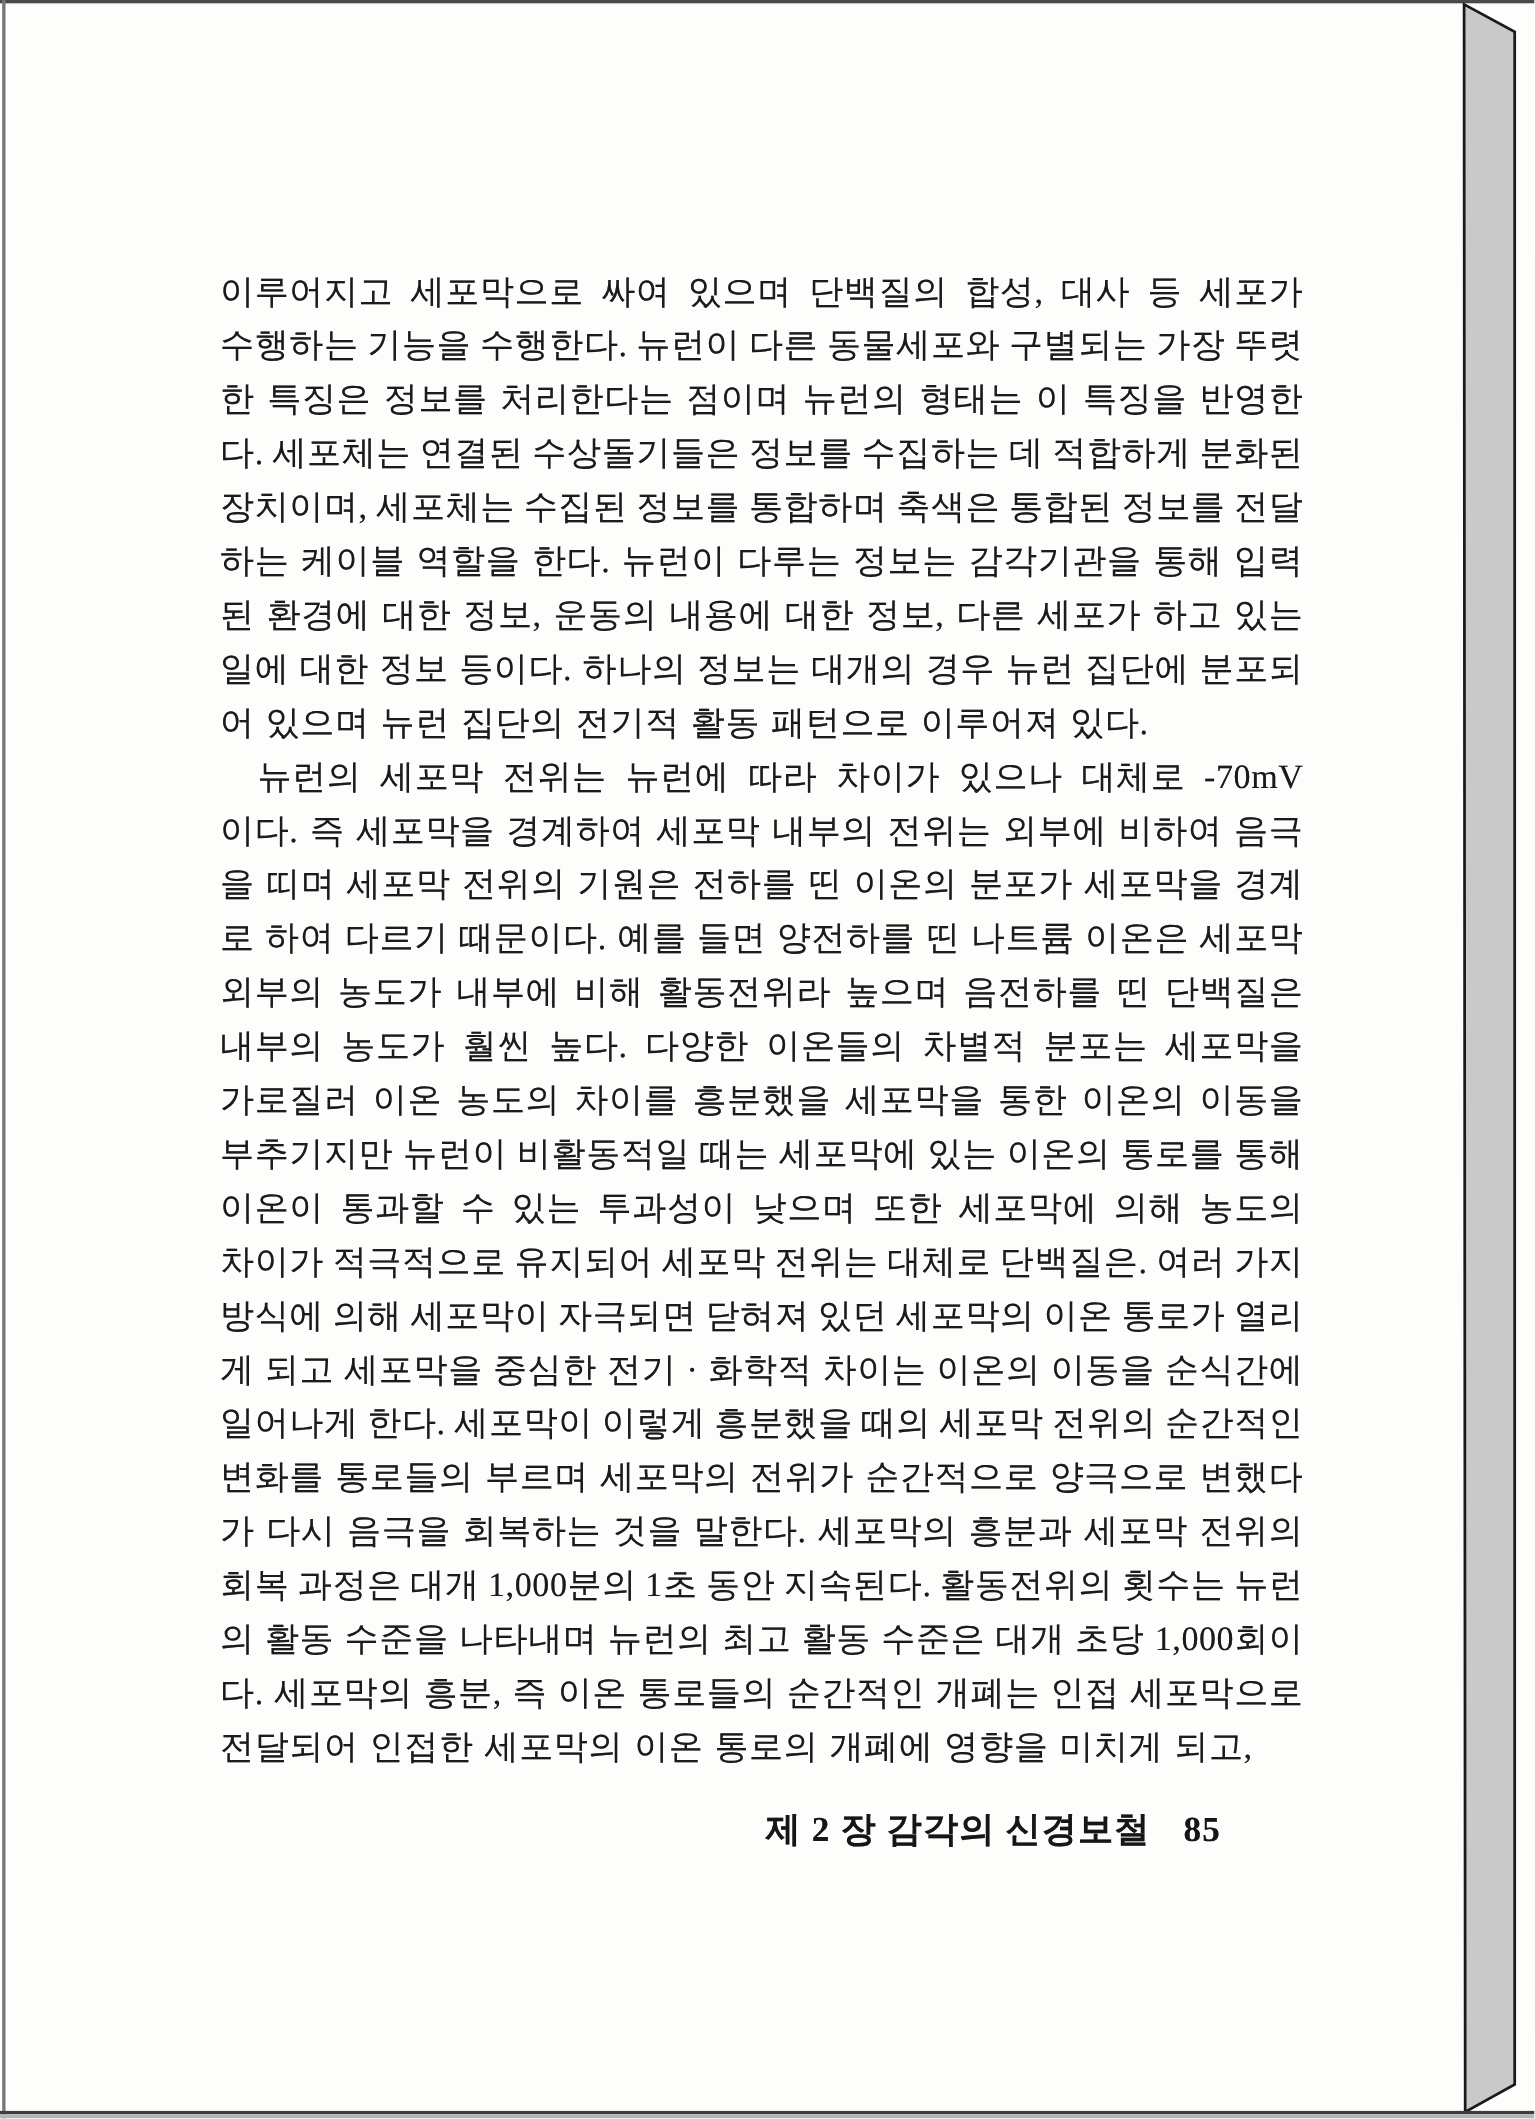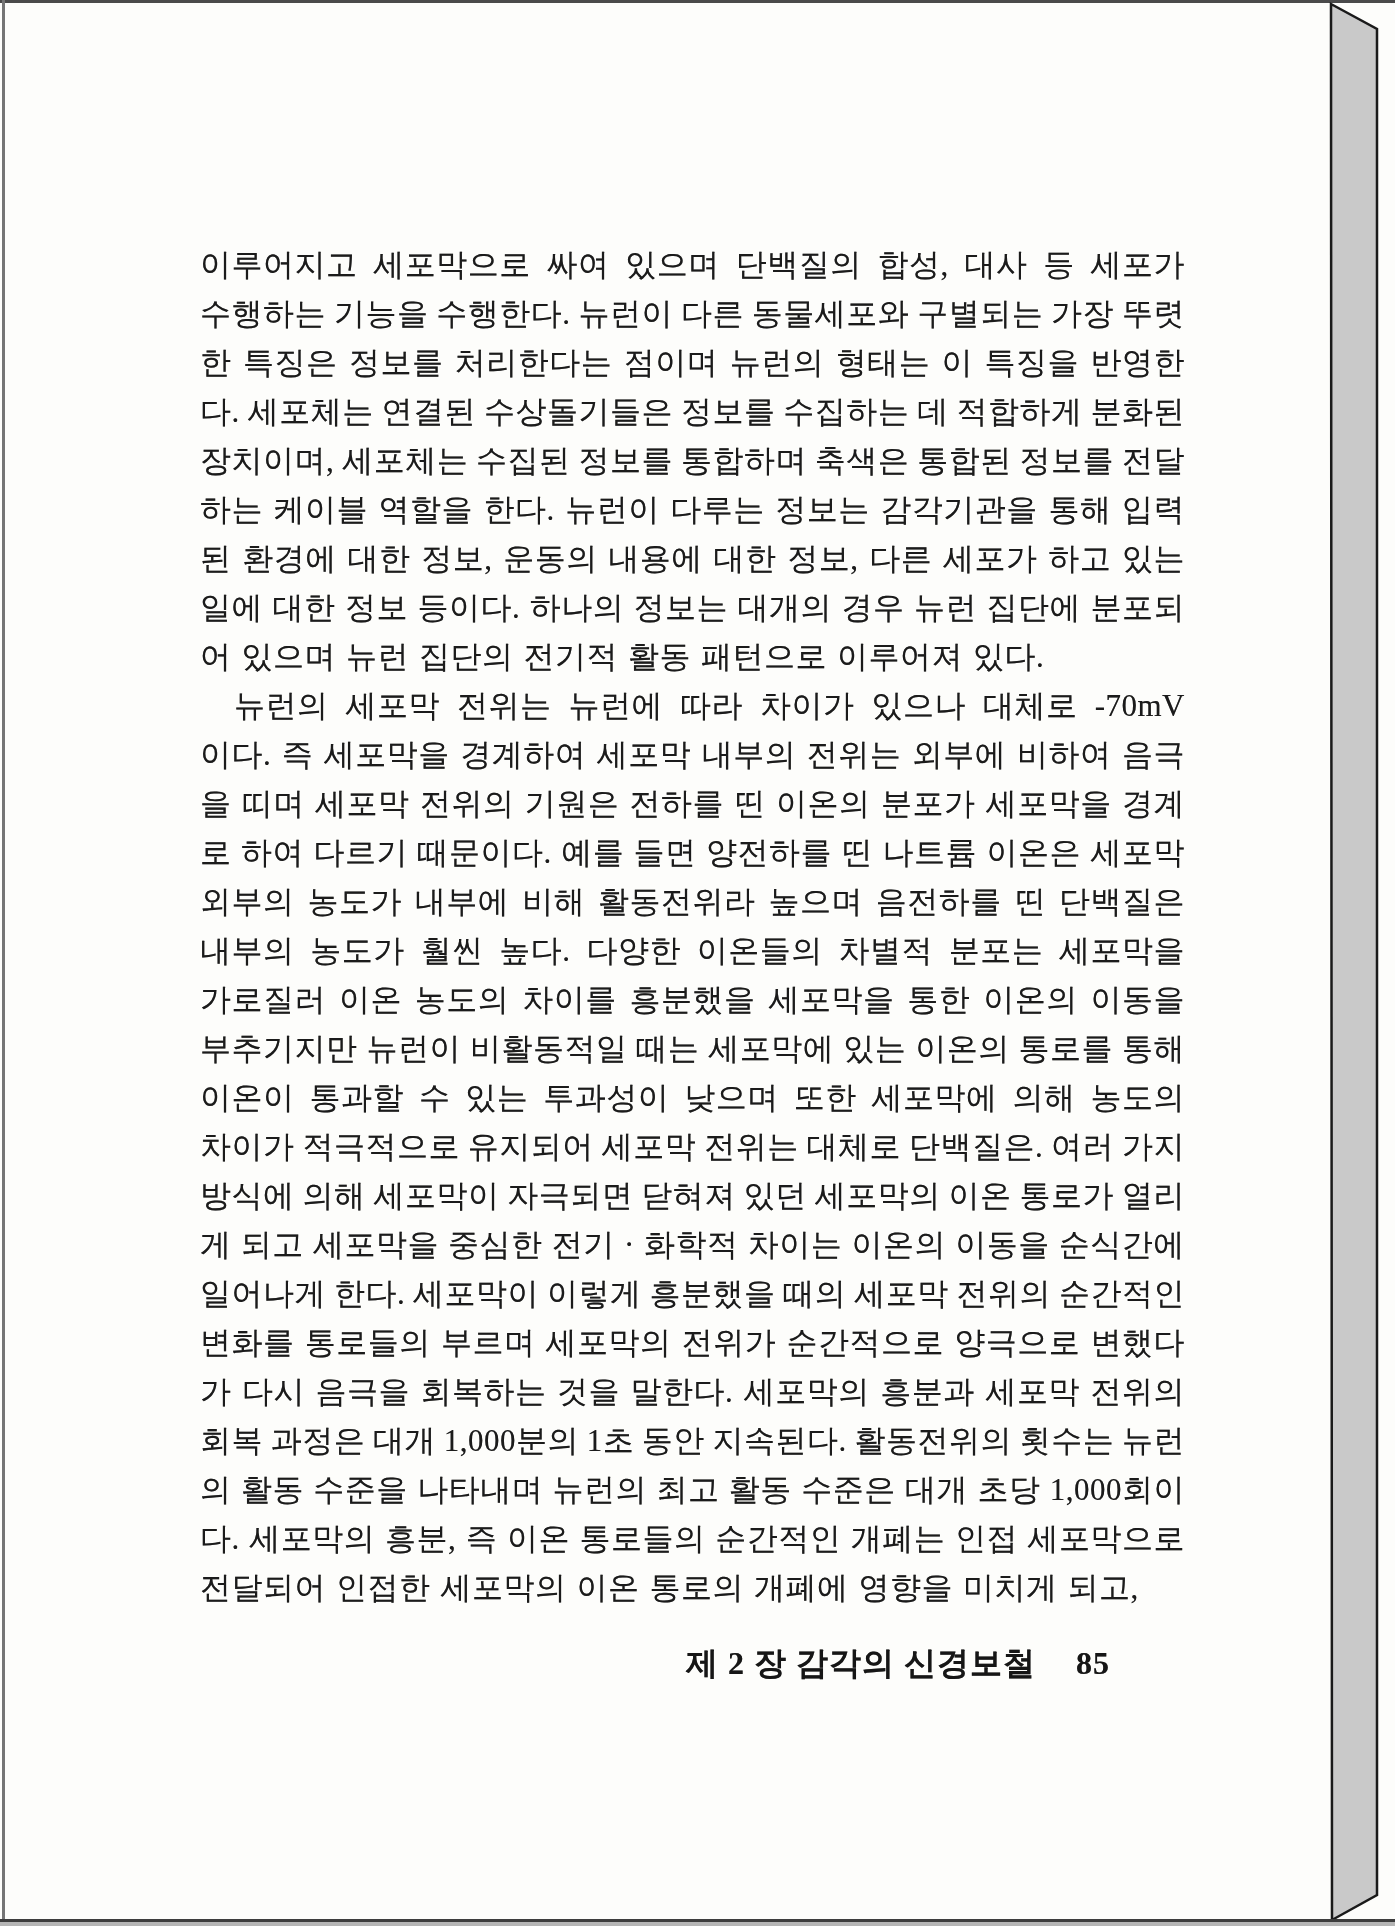--- a/index.html
+++ b/index.html
@@ -70,21 +70,21 @@
     left: 200px;
     top: 1642px;
     width: 910px;
     text-align: right;
     font-size: 32px;
     font-weight: 600;
     color: #161616;
     letter-spacing: 1px;
     text-shadow: 0 0 0.6px rgba(20,20,20,0.55);
   }
-  .footer .pagenum { margin-left: 40px; }
+  .footer .pagenum { margin-left: 30px; }
 </style>
 </head>
 <body>
 
 <div class="stage">
 
   <div class="border-top"></div>
   <div class="border-left"></div>
 
   <svg class="edge-svg" width="1395" height="1926" viewBox="0 0 1395 1926">

